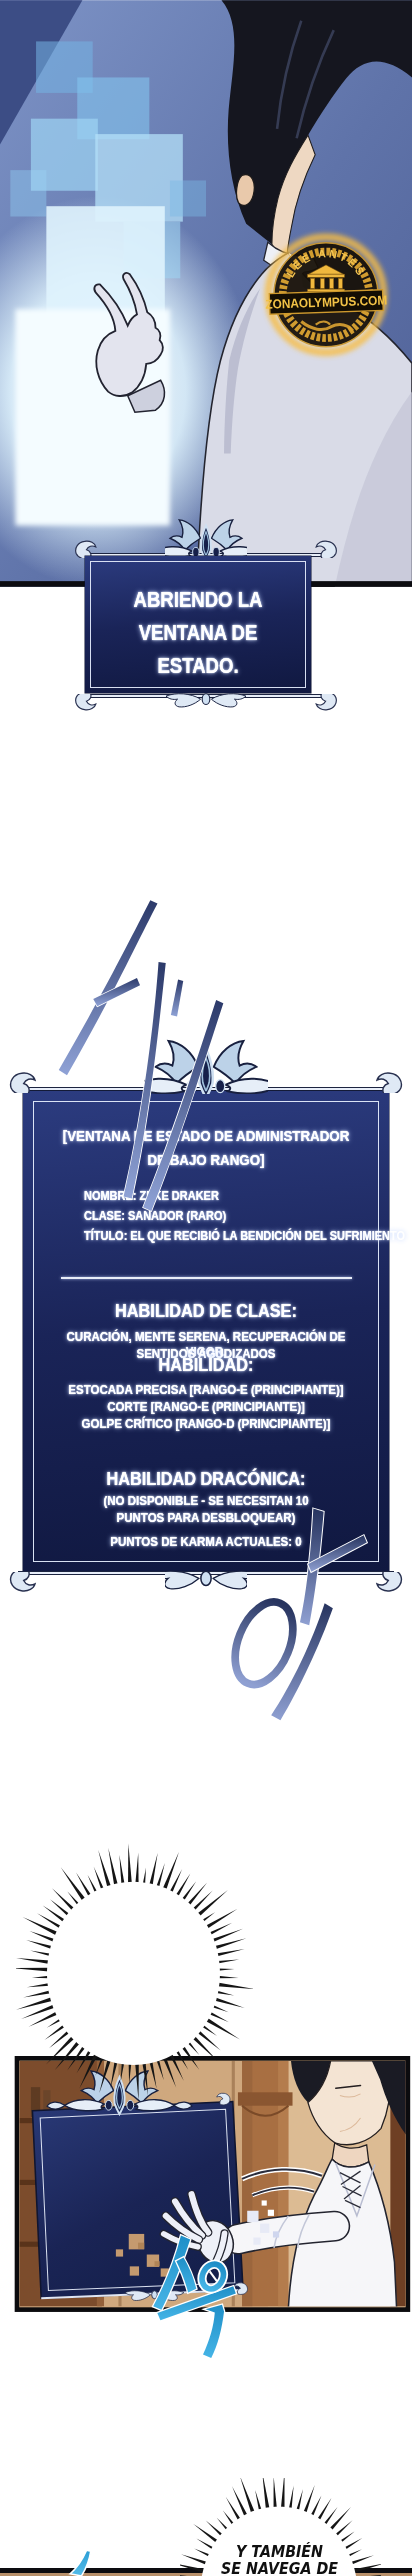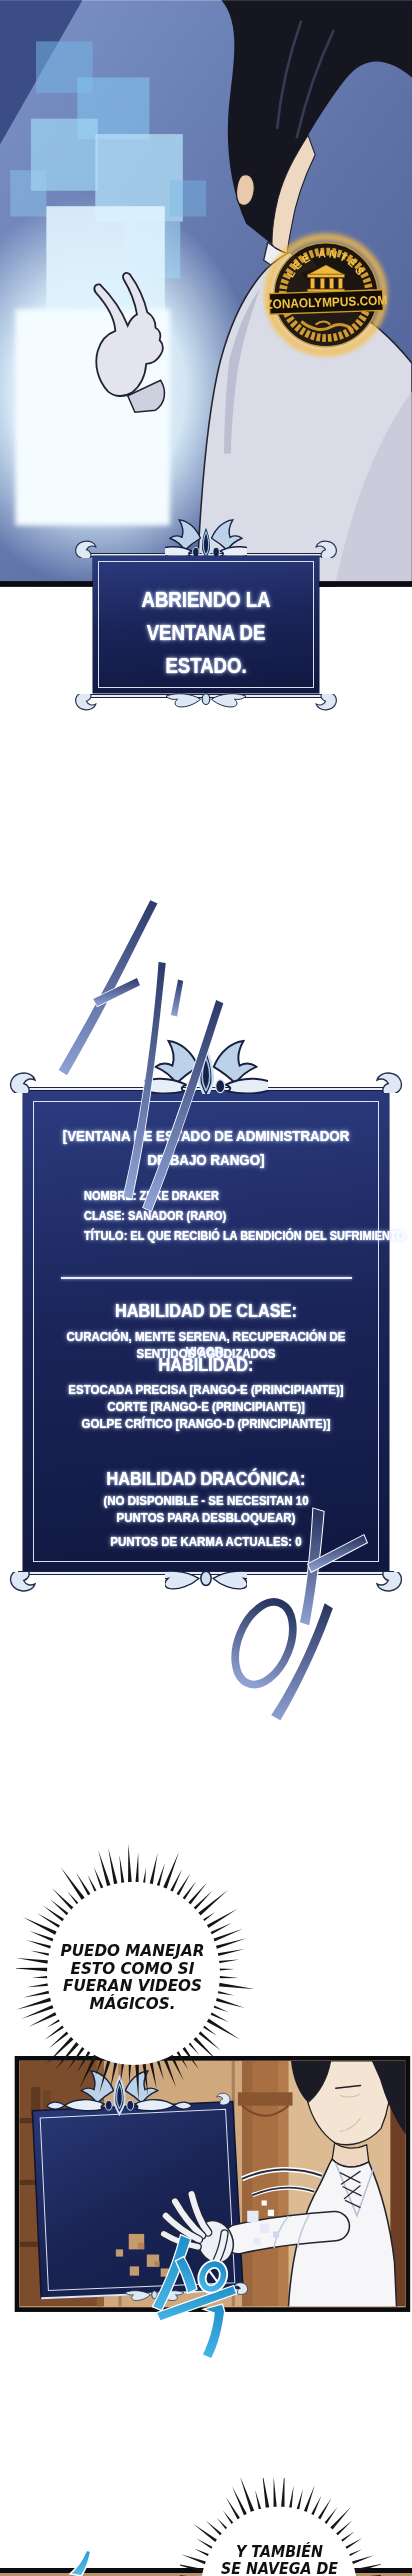--- a/index.html
+++ b/index.html
@@ -137,21 +137,21 @@
   <svg style="left:165px;top:515px" width="82" height="43" viewBox="0 0 160 84">
     <use href="#crest-shape" transform="translate(80,76) scale(0.9)"></use>
   </svg>
   <svg style="left:72px;top:535px" width="26" height="23" viewBox="0 0 50 44">
       <use href="#curl-shape" transform="translate(8,30) scale(0.9)"></use>
     </svg>
   <svg style="left:314px;top:535px" width="26" height="23" viewBox="0 0 50 44">
       <use href="#curl-shape" transform="translate(42,30) scale(-0.9,0.9)"></use>
     </svg>
 
-  <div class="sysbox" style="left:93px;top:556px;width:226px;height:137px;">
+  <div class="sysbox" style="left:85px;top:556px;width:226px;height:137px;">
     <div class="inner"></div>
     <div class="dlg-text glow" style="top:27px;">
       <div>ABRIENDO LA</div>
       <div>VENTANA DE ESTADO.</div>
     </div>
   </div>
   <div class="ornate-line" style="left:82px;top:694px;width:247px;"></div>
   <svg style="left:165px;top:690px" width="82" height="26" viewBox="0 0 160 50">
     <use href="#wing-shape" transform="translate(80,16) scale(0.75)"></use>
   </svg>
@@ -418,26 +418,20 @@
         <polygon points="370.6865335644484,183.9556190998768 430.0845590806847,144.46488936727994 367.08316346887386,177.90838381694198" fill="#151515"></polygon>
         <polygon points="376.57116019811707,196.10610653760523 419.4707516397108,172.0036873636264 374.10108186245196,191.05348054350986" fill="#151515"></polygon>
         <polygon points="381.97729916320554,209.8156228870233 440.4945889387254,183.44927439387249 379.5845777176139,203.68360335676394" fill="#151515"></polygon>
         <polygon points="386.12424624861274,223.51608651889475 446.9364652478655,201.96642799970658 384.2399679976942,217.1869074424167" fill="#151515"></polygon>
         <polygon points="389.1342105371786,237.2716129135183 443.6806116134621,222.72437798390058 387.88491473019366,231.31344800240083" fill="#151515"></polygon>
         <polygon points="391.0630845636145,251.06480524837013 433.1419991507098,243.19215016022457 390.41806559013634,245.89015906989687" fill="#151515"></polygon>
         <polygon points="391.9534725238799,265.07172373207254 423.83892034319854,261.4867925965187 391.76633622715485,260.54718522934047" fill="#151515"></polygon>
       </g>
     <ellipse cx="228" cy="270" rx="168" ry="178" fill="#ffffff"></ellipse>
   </svg>
-  <div style="position:absolute;left:40px;top:1942px;width:185px;">
-    <div class="bubble-line" style="position:static;">PUEDO MANEJAR</div>
-    <div class="bubble-line" style="position:static;">ESTO COMO SI</div>
-    <div class="bubble-line" style="position:static;">FUERAN VIDEOS</div>
-    <div class="bubble-line" style="position:static;">MÁGICOS.</div>
-  </div>
 
   <svg style="left:144px;top:2226px" width="118" height="139" viewBox="0 0 230 270">
     <defs>
         <linearGradient id="cg" x1="0" y1="0" x2="0" y2="1">
       <stop offset="0" stop-color="#1f8fc8"></stop>
           <stop offset="1" stop-color="#45b4e6"></stop>
         </linearGradient>
       </defs>
     <g fill="url(#cg)" stroke="#fff" stroke-width="5" paint-order="stroke">
       <path d="M72,18 L90,26 C76,70 55,120 34,163 L18,156 C41,113 60,66 72,18 Z"></path>

